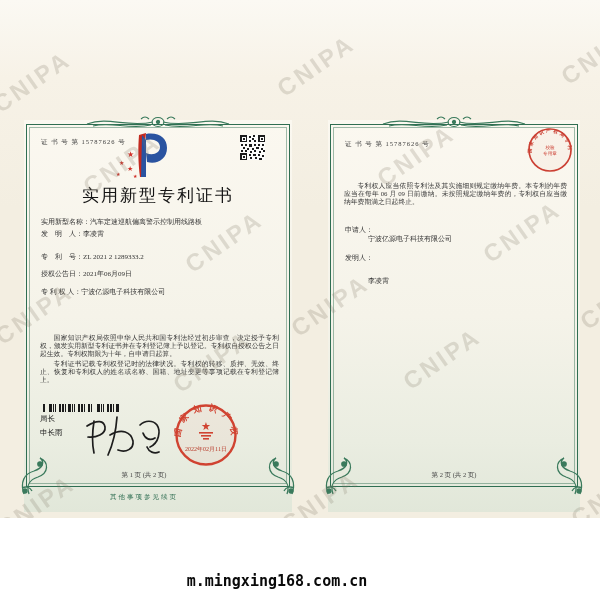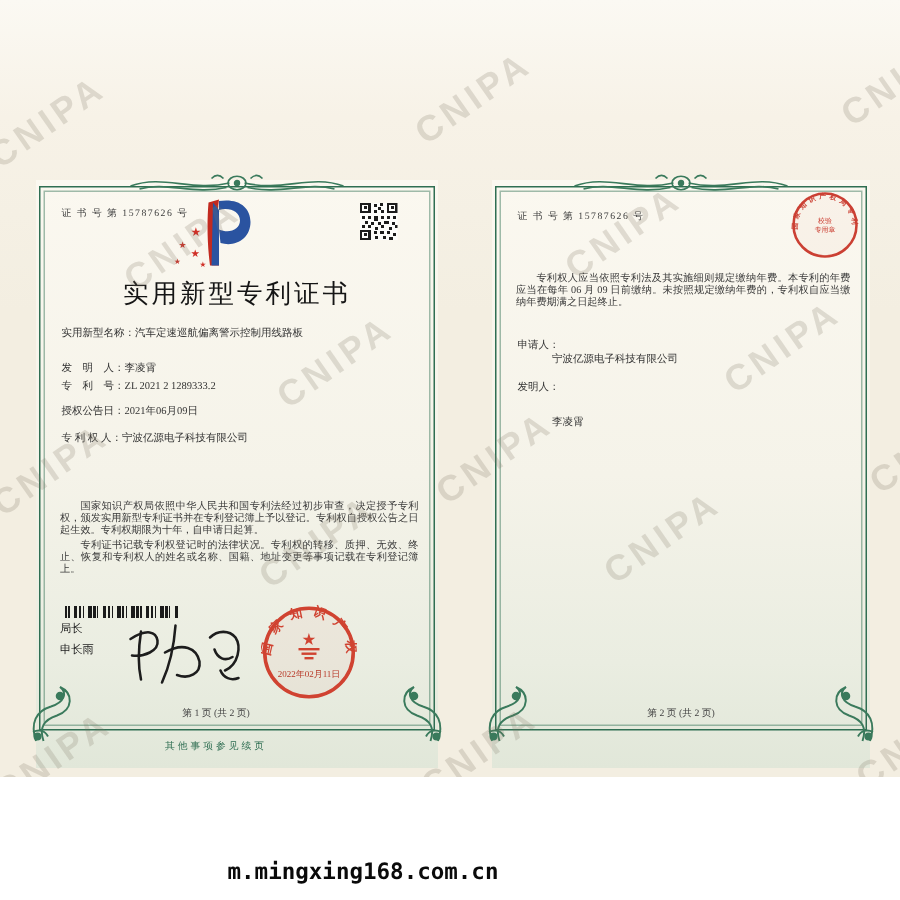--- a/index.html
+++ b/index.html
@@ -41,21 +41,21 @@
   .seal-big{position:absolute;left:150px;top:283px;opacity:.95;}
   .seal-small{position:absolute;left:199px;top:7px;opacity:.95;}
   .page-num{position:absolute;top:351px;font-size:6.5px;color:#444;text-align:center;}
   #page1 .page-num{left:50px;width:140px;}
   #page2 .page-num{left:56px;width:140px;}
   .cont-note{position:absolute;left:40px;top:373px;width:160px;text-align:center;font-size:6.5px;
              letter-spacing:2px;color:#2f6e52;}
   .indent-val{position:absolute;left:40px;font-size:7px;color:#333;white-space:nowrap;}
 
   .url-footer{position:absolute;left:0;top:572px;width:484px;text-align:center;z-index:3;
-              font-family:"DejaVu Sans Mono",monospace;font-weight:700;font-size:15px;color:#0a0a0a;}
+              font-family:"DejaVu Sans Mono",monospace;font-weight:700;font-size:15px;color:#0a0a0a;padding-left:35px;}
 </style>
 </head>
 <body>
 
 <div class="backdrop"></div>
 
 <div class="page" id="page1">
   <div class="frame">
     <div class="frame-inner"></div>
   </div>
@@ -147,21 +147,21 @@
     <g fill="#1c1c1c">
       <rect x="2.5" y="2.5" width="2" height="2"></rect>
         <rect x="20.5" y="2.5" width="2" height="2"></rect>
         <rect x="2.5" y="20.5" width="2" height="2"></rect>
     </g>
   </svg>
 
   <div class="title">实用新型专利证书</div>
 
   <div class="f-row" style="top:97px"><span class="lab">实用新型名称：</span><span>汽车定速巡航偏离警示控制用线路板</span></div>
-  <div class="f-row" style="top:120px"><span class="lab">发　明　人：</span><span>李凌霄</span></div>
+  <div class="f-row" style="top:109px"><span class="lab">发　明　人：</span><span>李凌霄</span></div>
   <div class="f-row" style="top:132px"><span class="lab">专　利　号：</span><span>ZL 2021 2 1289333.2</span></div>
   <div class="f-row" style="top:149px"><span class="lab">授权公告日：</span><span>2021年06月09日</span></div>
   <div class="f-row" style="top:167px"><span class="lab">专 利 权 人：</span><span>宁波亿源电子科技有限公司</span></div>
 
   <div class="para" style="top:214px">国家知识产权局依照中华人民共和国专利法经过初步审查，决定授予专利权，颁发实用新型专利证书并在专利登记簿上予以登记。专利权自授权公告之日起生效。专利权期限为十年，自申请日起算。</div>
   <div class="para" style="top:240px">专利证书记载专利权登记时的法律状况。专利权的转移、质押、无效、终止、恢复和专利权人的姓名或名称、国籍、地址变更等事项记载在专利登记簿上。</div>
 
   <div class="barcode"></div>
 
   <div class="director">

